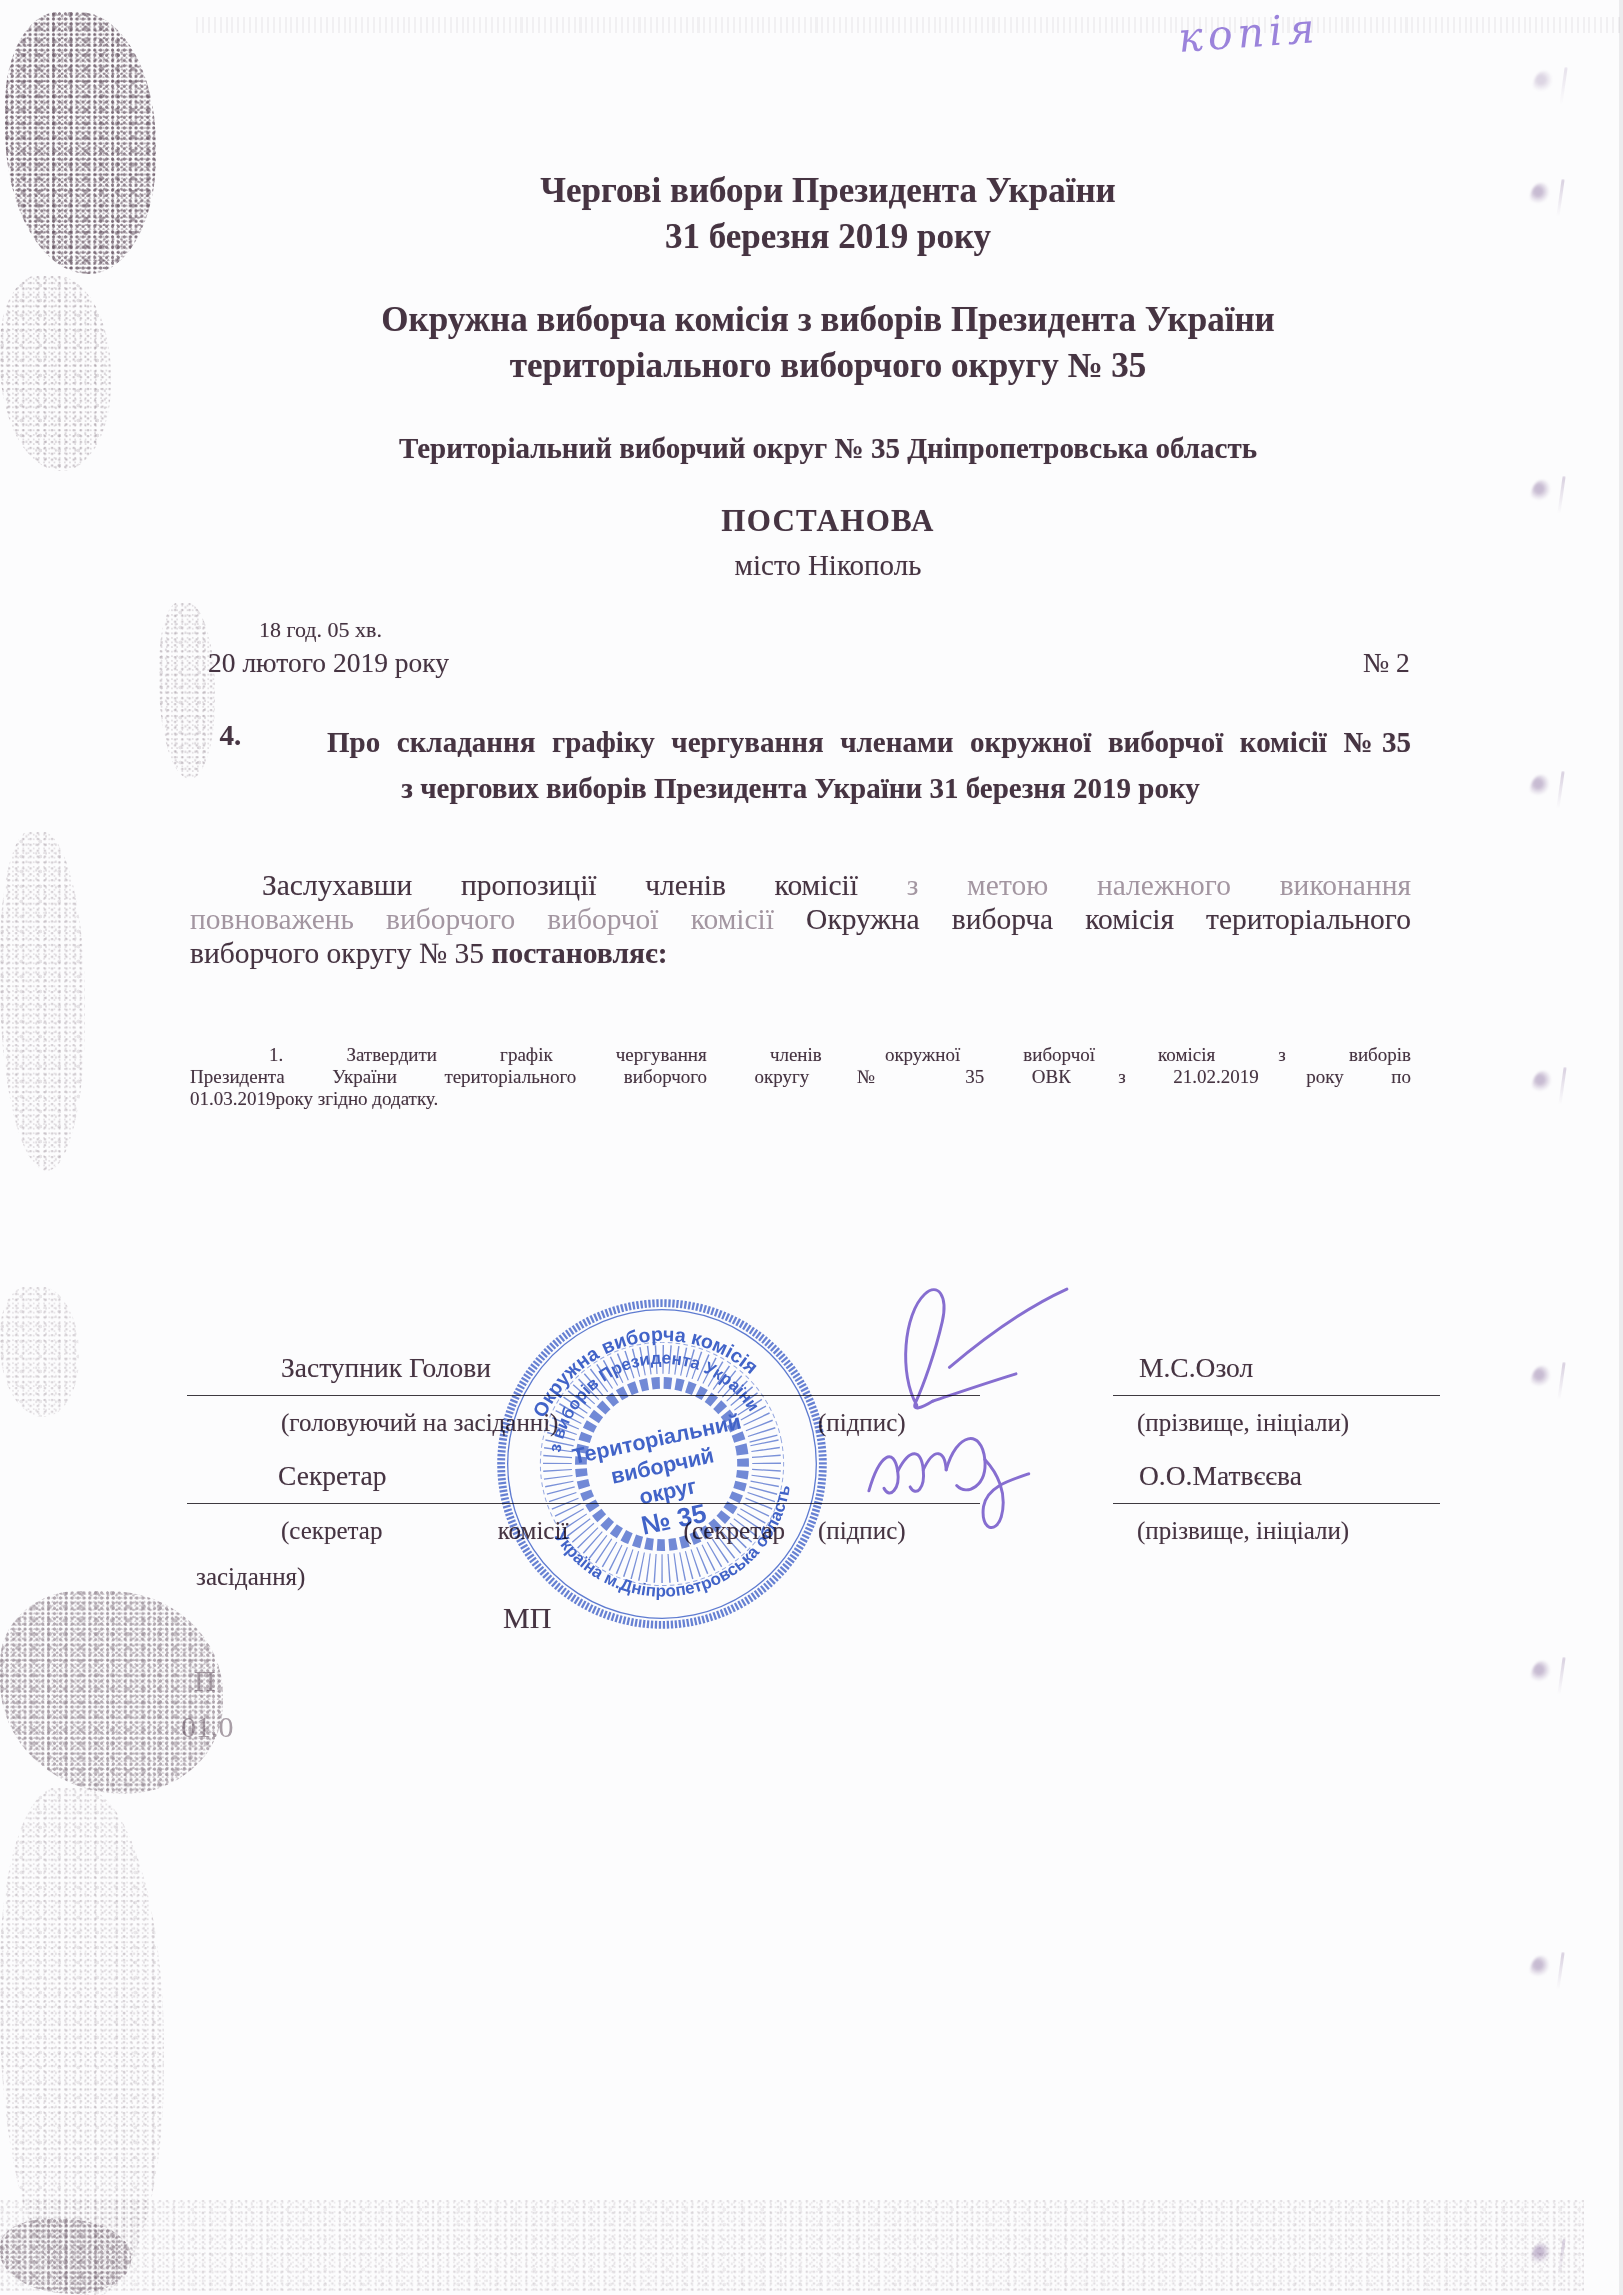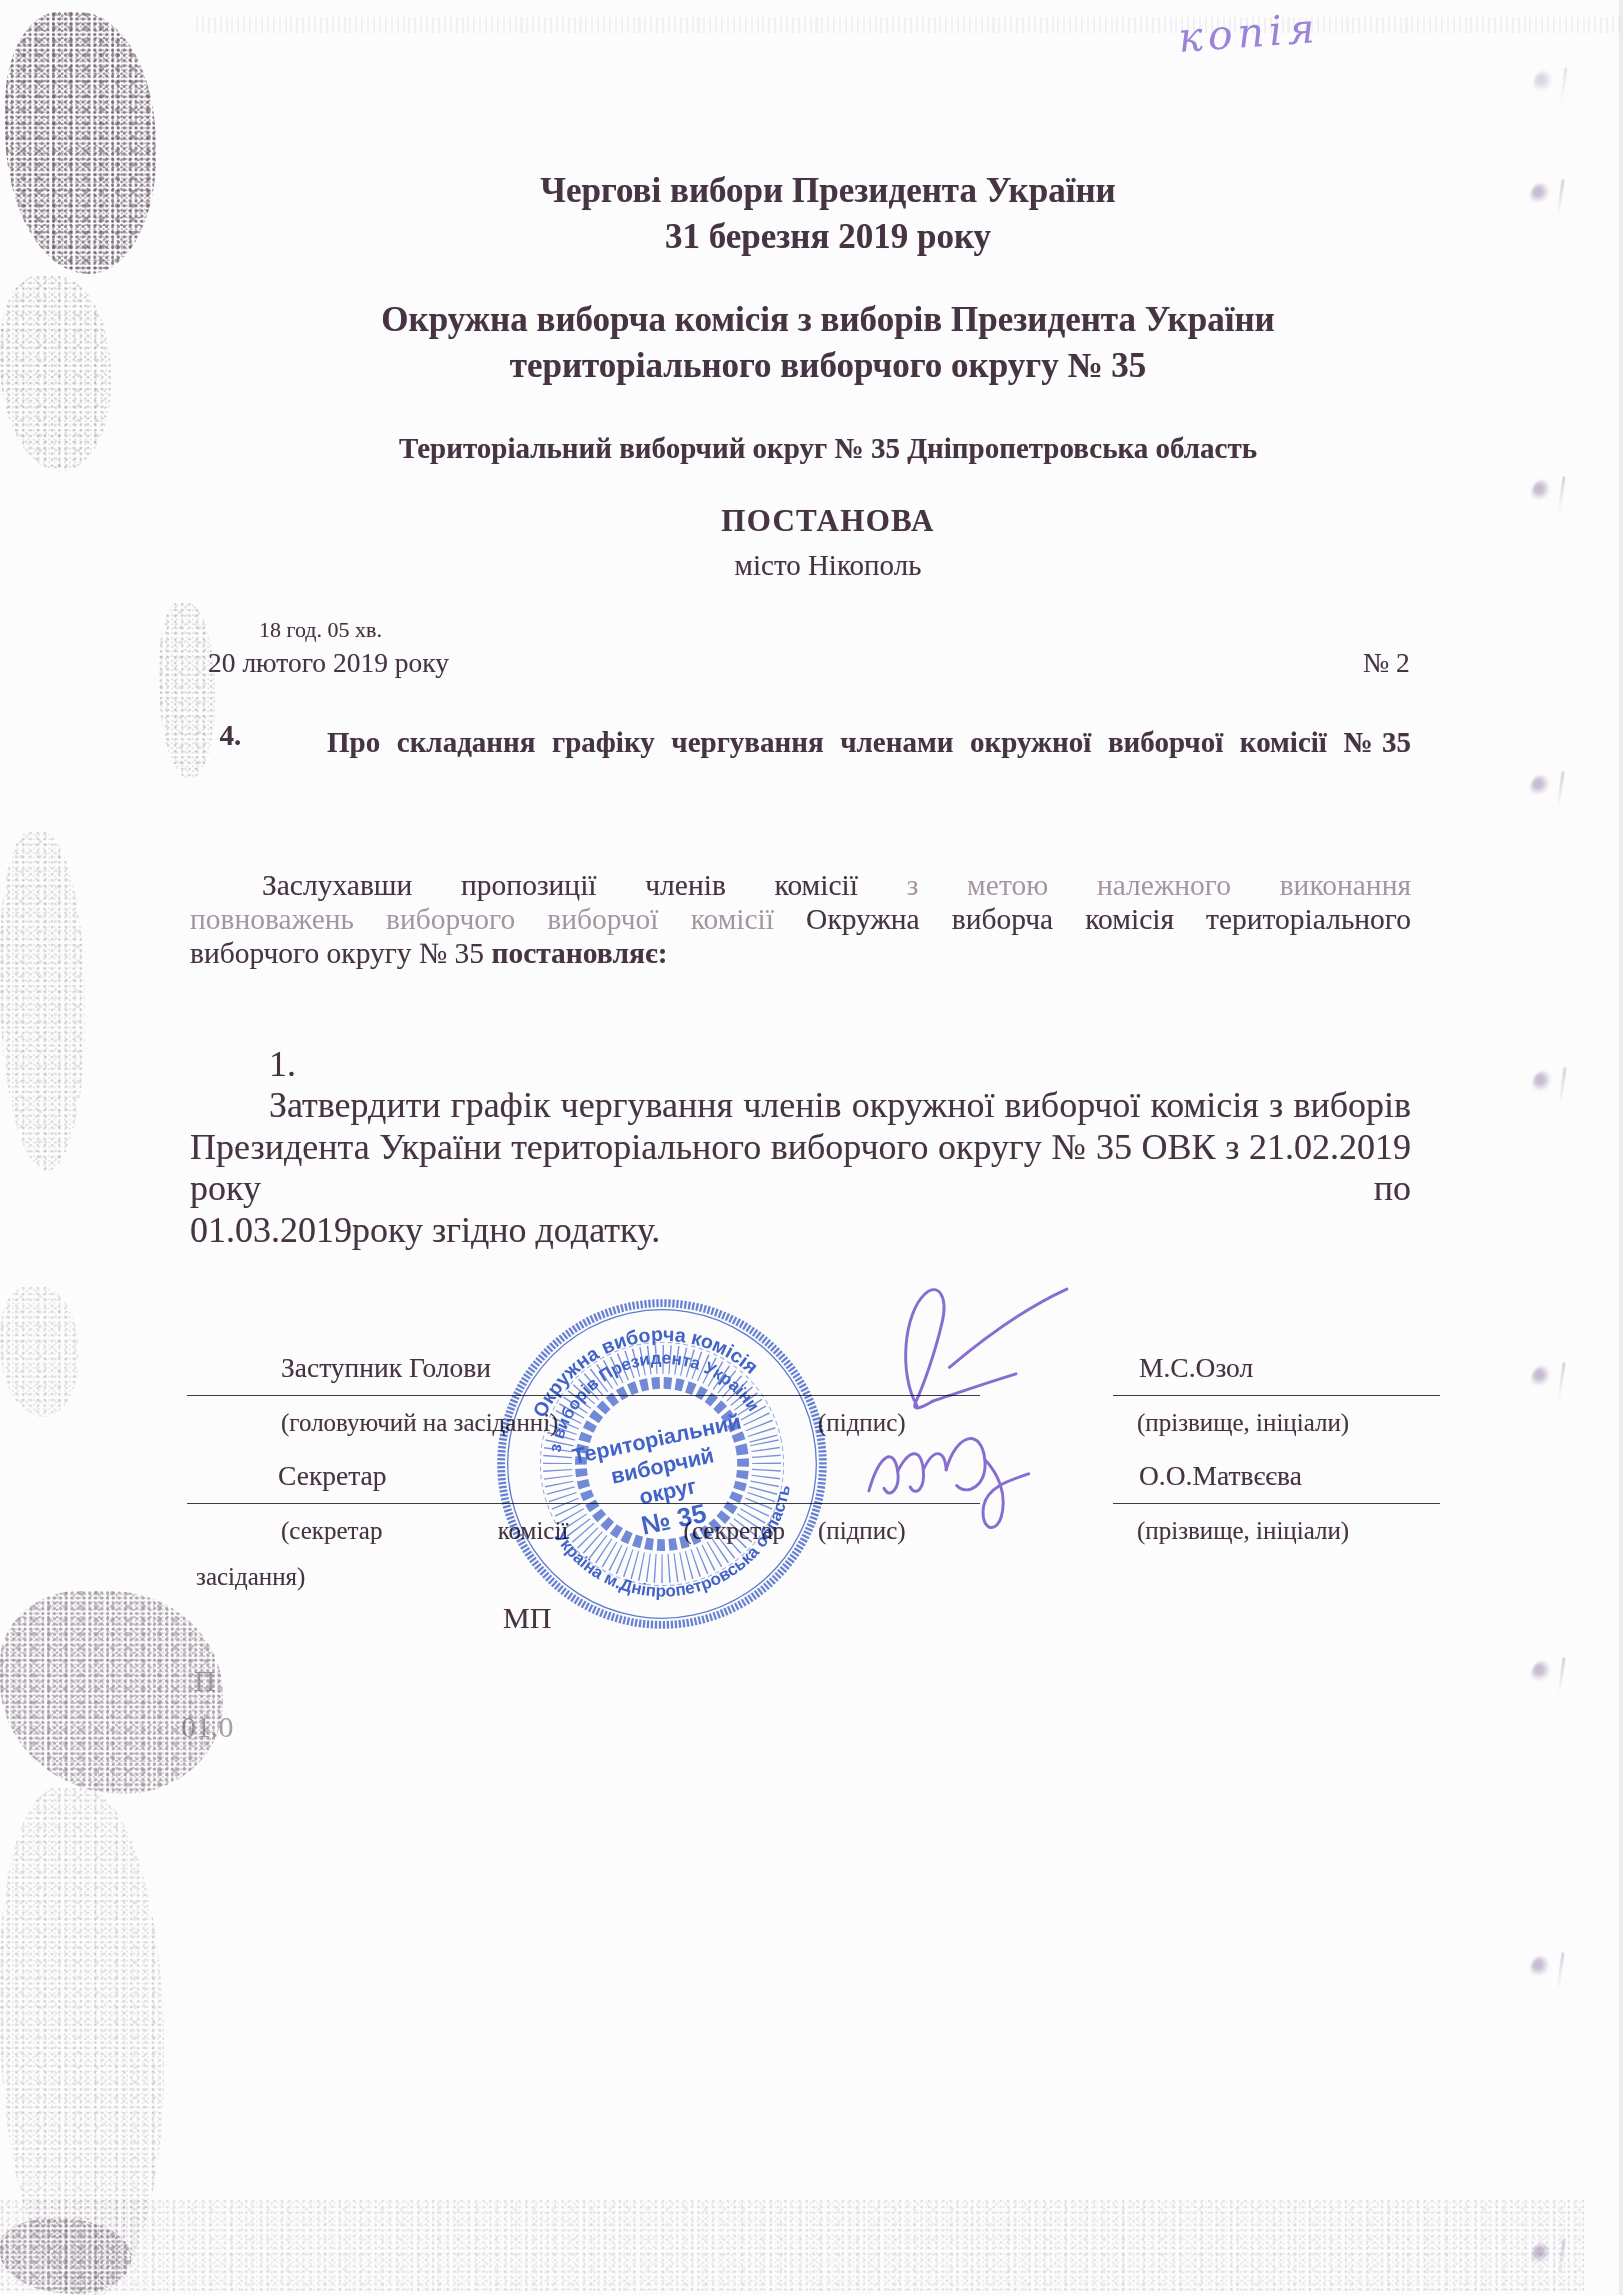--- a/index.html
+++ b/index.html
@@ -73,29 +73,30 @@
 
 <div class="abs t" style="left:259px;top:617px;font-size:22px;">18 год. 05 хв.</div>
 <div class="abs t" style="left:208px;top:647px;font-size:27.5px;">20 лютого 2019 року</div>
 <div class="abs t" style="left:1363px;top:647px;font-size:27.5px;">№ 2</div>
 
 <div class="abs" style="left:190px;top:719px;width:1221px;">
   <div style="position:relative;height:46px;">
     <span class="t b abs" style="left:29.5px;top:0;font-size:29px;">4.</span>
     <div class="t b just" style="margin-left:137px;font-size:29px;line-height:46px;">Про складання графіку чергування членами окружної виборчої комісії №35</div>
   </div>
+  <div class="t b" style="text-align:center;font-size:29px;line-height:46px;">з чергових виборів Президента України 31 березня 2019 року</div>
 </div>
 
 <div class="abs" style="left:190px;top:869px;width:1221px;font-size:29.5px;line-height:45px;">
   <div class="t just" style="padding-left:72px;"><span class="t">Заслухавши пропозиції членів комісії </span><span class="faded">з метою належного виконання</span></div>
   <div class="t just"><span class="faded">повноважень виборчого виборчої комісії </span><span class="t"> Окружна виборча комісія територіального</span></div>
   <div class="t" style="white-space:normal;"><span class="t">виборчого округу № 35  </span><span class="t b">постановляє:</span></div>
 </div>
 
-<div class="abs" style="left:190px;top:1044px;width:1221px;font-size:36px;line-height:46px;">
+<div class="abs" style="left:190px;top:1044px;width:1221px;font-size:19px;line-height:46px;">
   <div class="t just" style="padding-left:79px;"><span class="t">1.</span><span> </span><span class="t">Затвердити графік чергування членів окружної виборчої комісія з виборів</span></div>
   <div class="t just">Президента України територіального виборчого округу № 35 ОВК з 21.02.2019 року по</div>
   <div class="t">01.03.2019року згідно додатку.</div>
 </div>
 
 <div class="abs ghost" style="left:194px;top:1664px;font-size:30px;">П</div>
 <div class="abs ghost" style="left:181px;top:1710px;font-size:30px;">01.0</div>
 
 <div class="abs t" style="left:281px;top:1352px;font-size:27.5px;">Заступник Голови</div>
 <div class="abs t" style="left:1139px;top:1352px;font-size:27.5px;">М.С.Озол</div>

